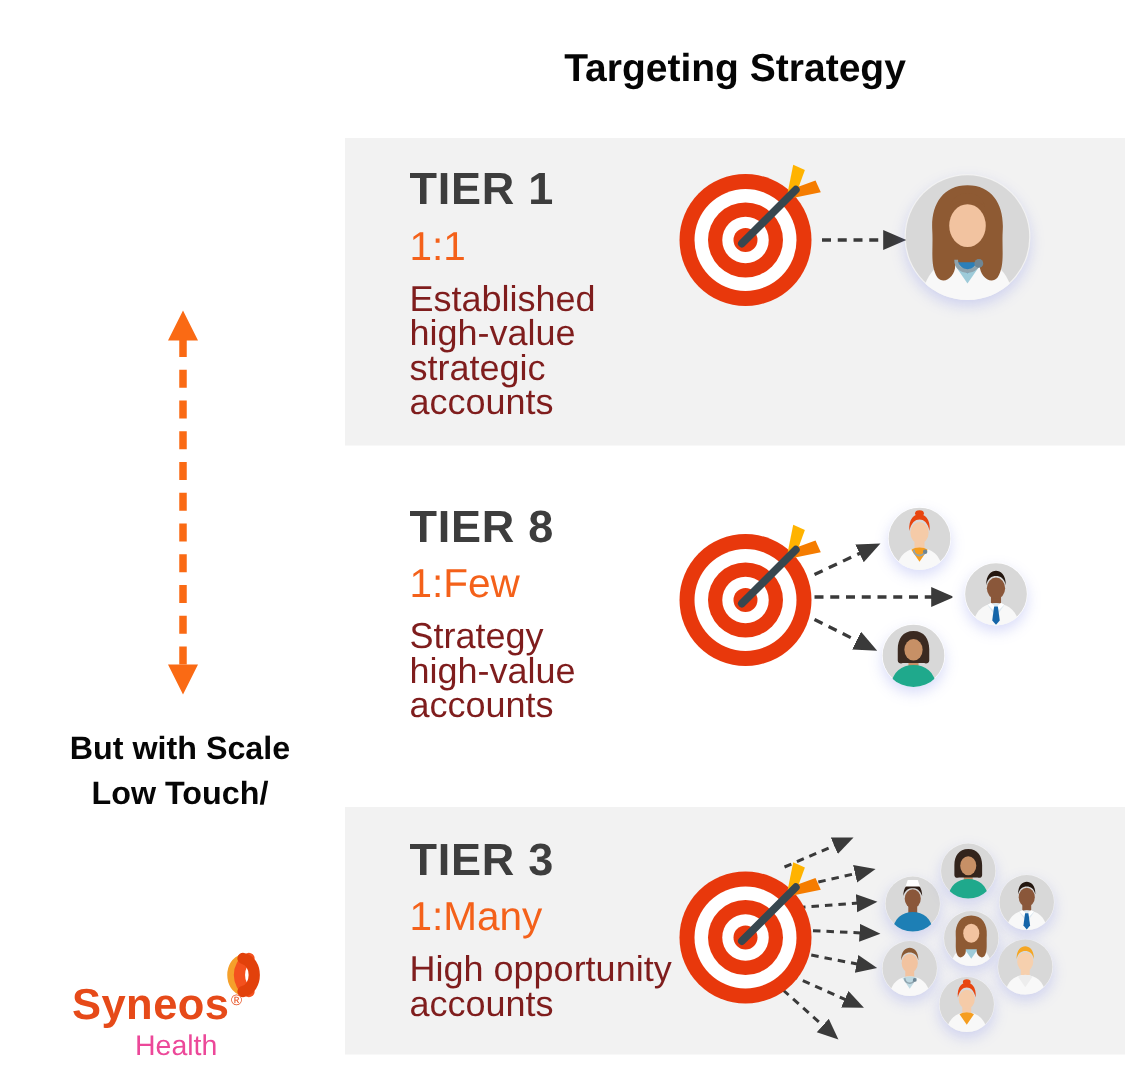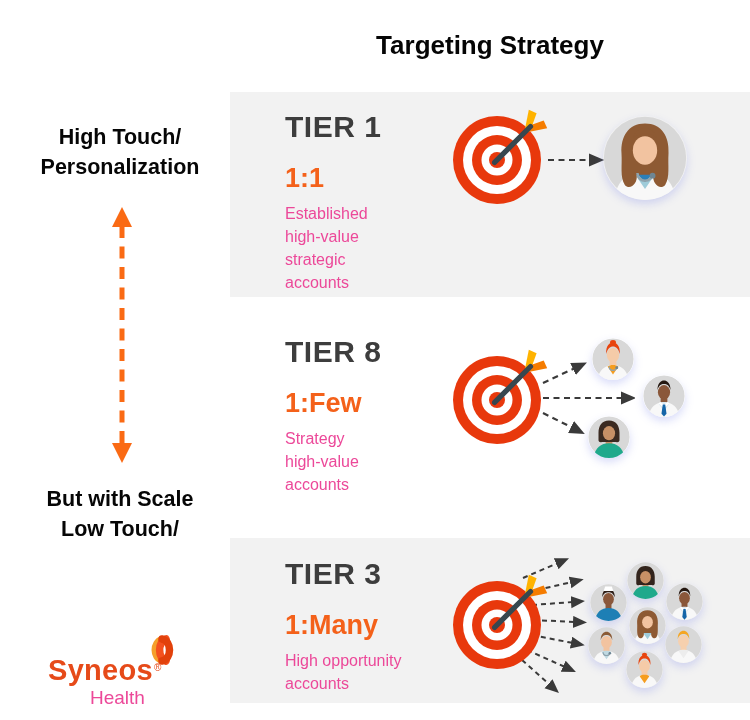--- a/index.html
+++ b/index.html
@@ -6,47 +6,43 @@
   .canvas{position:relative;width:750px;height:720px;background:#ffffff;
           font-family:"Liberation Sans",sans-serif;overflow:hidden;}
   .abs{position:absolute;}
   .band{position:absolute;left:230px;width:520px;background:#F2F2F2;}
   .band1{top:92px;height:205px;}
   .band3{top:538px;height:165px;}
   .title{position:absolute;left:230px;top:30px;width:520px;text-align:center;
          font-size:26px;font-weight:bold;color:#050505;}
   .axis-label{position:absolute;left:10px;width:220px;text-align:center;
               font-size:21.5px;font-weight:bold;color:#060606;line-height:30px;}
-  .tier-text{position:absolute;left:285px;width:205px;}
+  .tier-text{position:absolute;left:273px;width:205px;}
   .tier-name{font-size:30px;font-weight:bold;color:#3D3D3D;letter-spacing:.5px;}
-  .tier-ratio{font-size:27px;font-weight:bold;color:#F4611A;margin-top:19px;}
-  .tier-desc{font-size:16px;color:#ec4899;line-height:23px;margin-top:8px;white-space:pre-line;}
+  .tier-ratio{font-size:27px;font-weight:normal;color:#F4611A;margin-top:5px;}
+  .tier-desc{font-size:24px;color:#7f1d1d;line-height:23px;margin-top:8px;white-space:pre-line;}
   .target{position:absolute;width:110px;height:110px;}
   .avatar{position:absolute;border-radius:50%;box-shadow:0 4px 9px rgba(120,130,235,.28);}
   .logo{position:absolute;left:45px;top:632px;width:165px;height:85px;text-align:center;}
   .logo-brand{position:absolute;left:3px;top:22px;font-size:29px;font-weight:bold;
               color:#E64A19;letter-spacing:.3px;}
   .logo-brand .reg{font-size:10px;vertical-align:9px;margin-left:1px;font-weight:normal;}
   .logo-sub{position:absolute;left:45px;top:55px;font-size:19px;color:#ec4899;}
   .logo-mark{position:absolute;left:93px;top:0;width:44px;height:36px;}
 </style>
 </head>
 <body>
 
 <div class="canvas">
 
   <div class="band band1"></div>
   <div class="band band3"></div>
 
   <div class="title">Targeting Strategy</div>
 
-  <div class="axis-label" style="top:122px;">
-    <div>High Touch/</div>
-    <div>Personalization</div>
-  </div>
 
   <svg class="abs" style="left:105px;top:206px;" width="34" height="258">
     <polygon points="17,1 7,21 27,21" fill="#FA6A14"></polygon>
     <polygon points="17,257 7,237 27,237" fill="#FA6A14"></polygon>
     <line x1="17" y1="20" x2="17" y2="238" stroke="#FA6A14" stroke-width="5" stroke-dasharray="12 8.5"></line>
   </svg>
 
   <div class="axis-label" style="top:484px;">
     <div>But with Scale</div>
     <div>Low Touch/</div>

